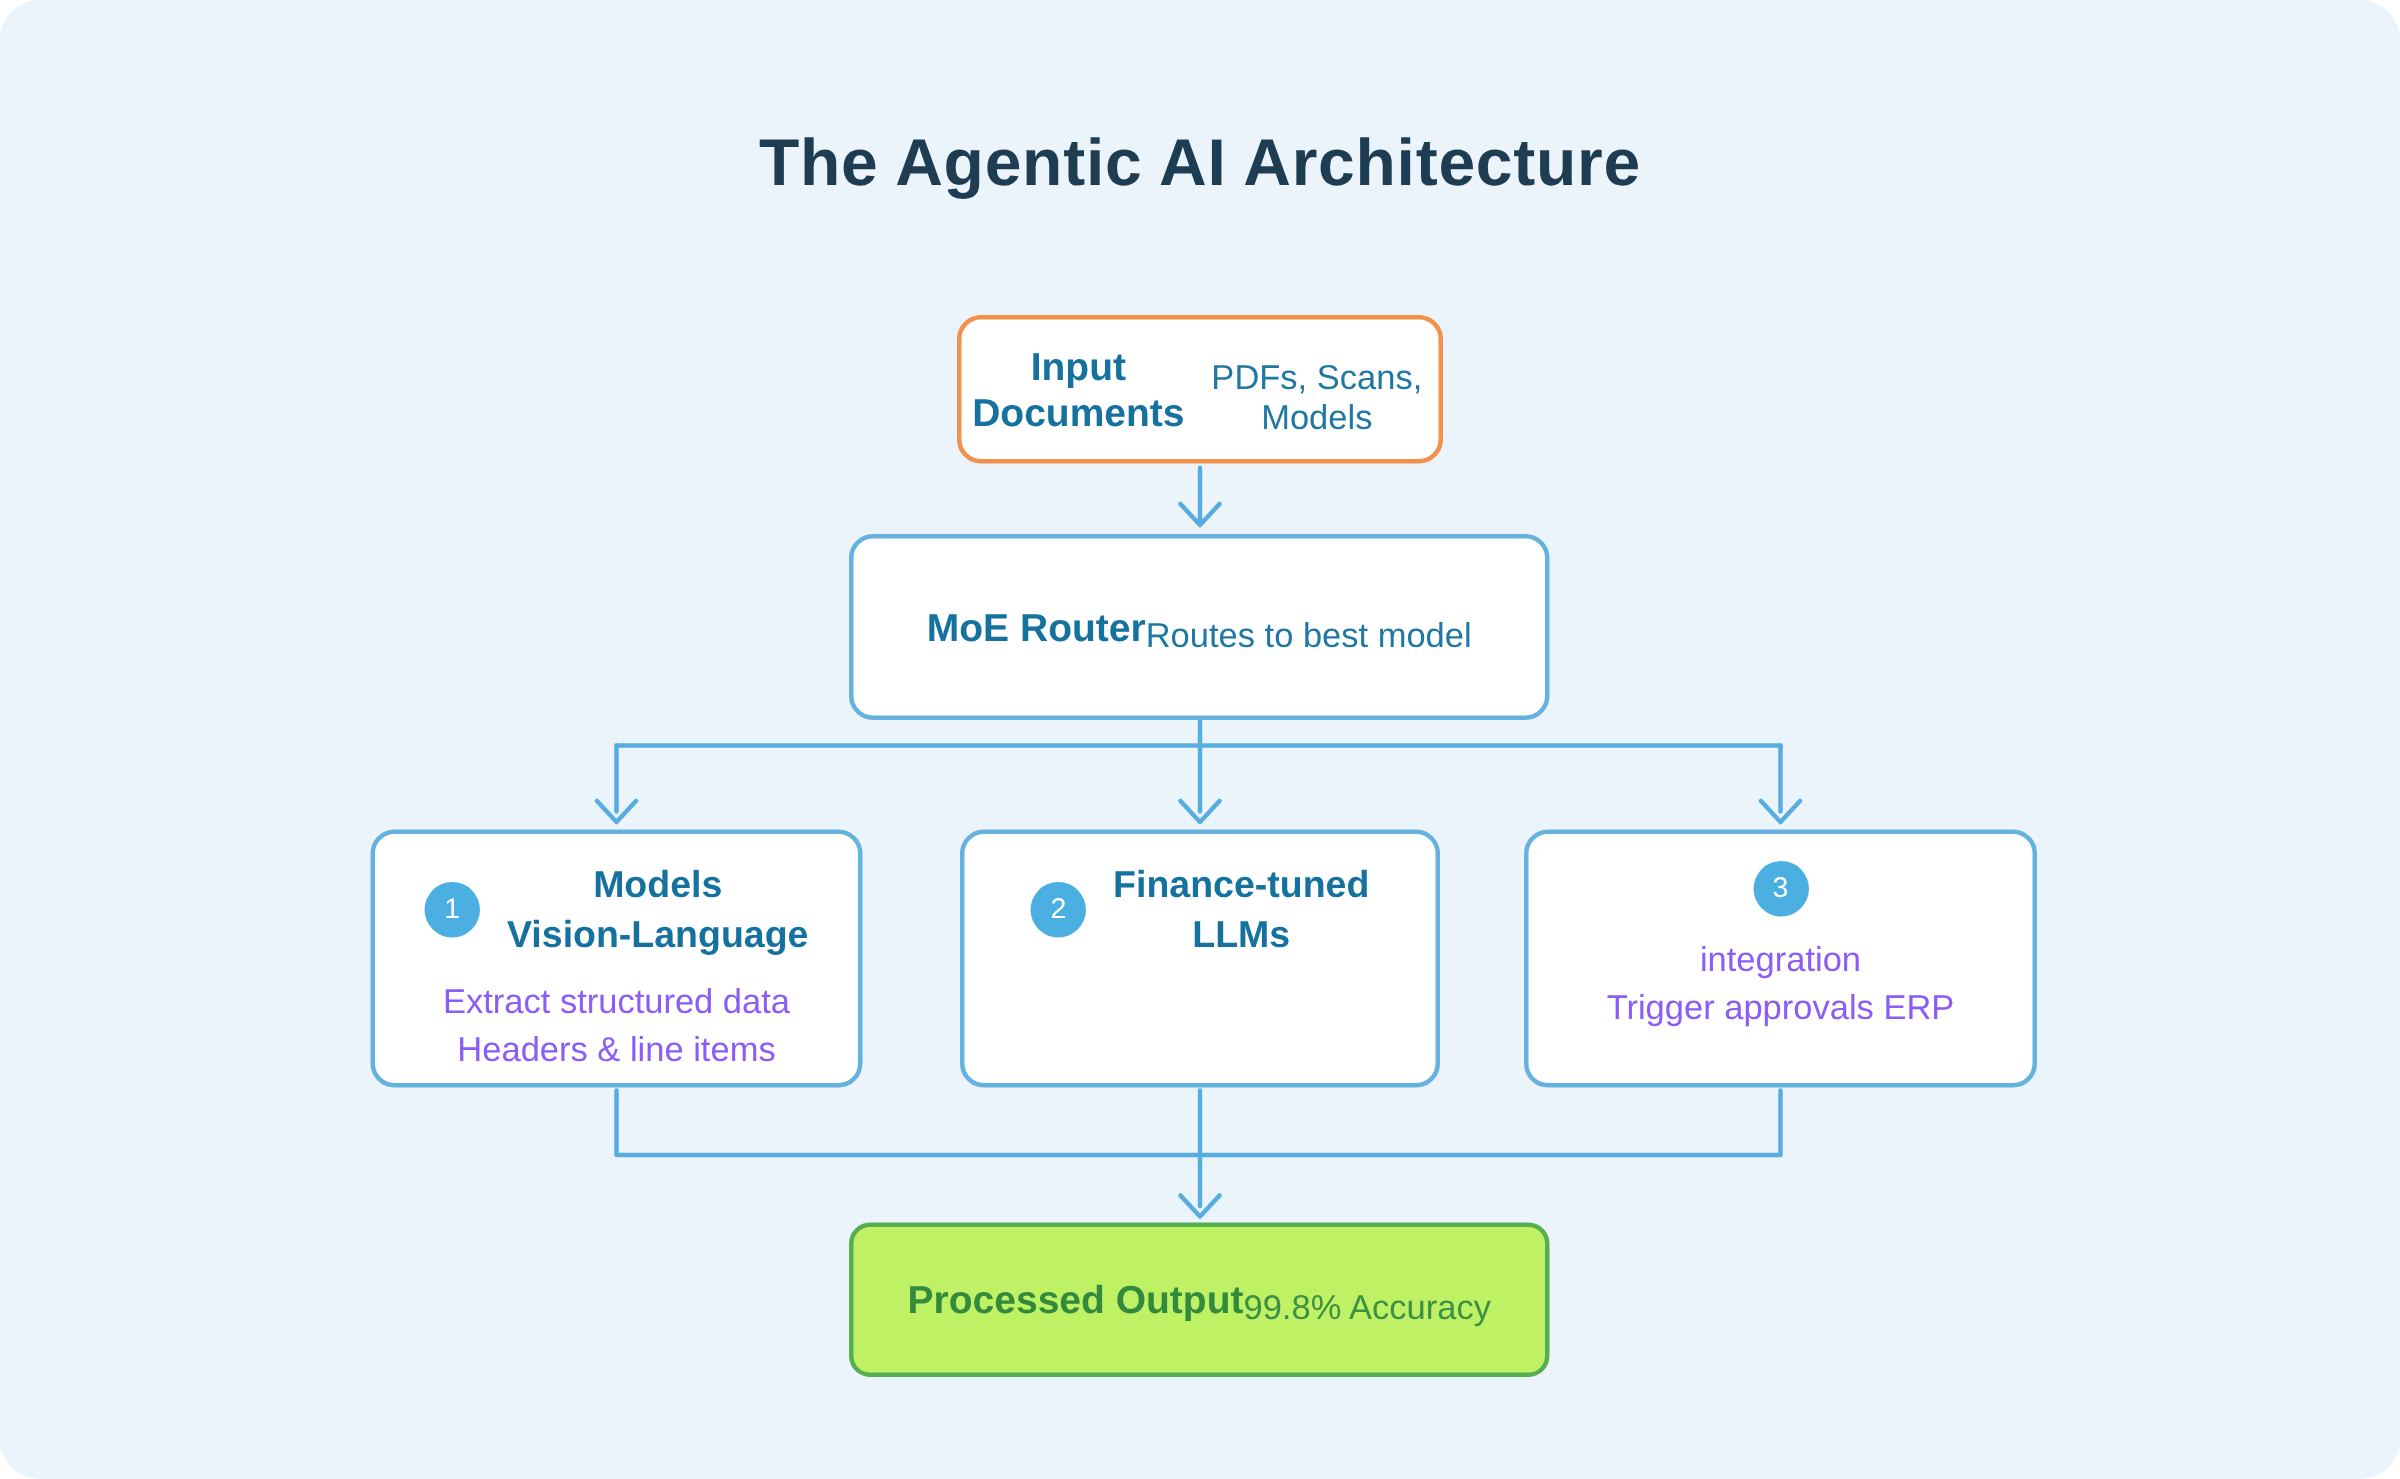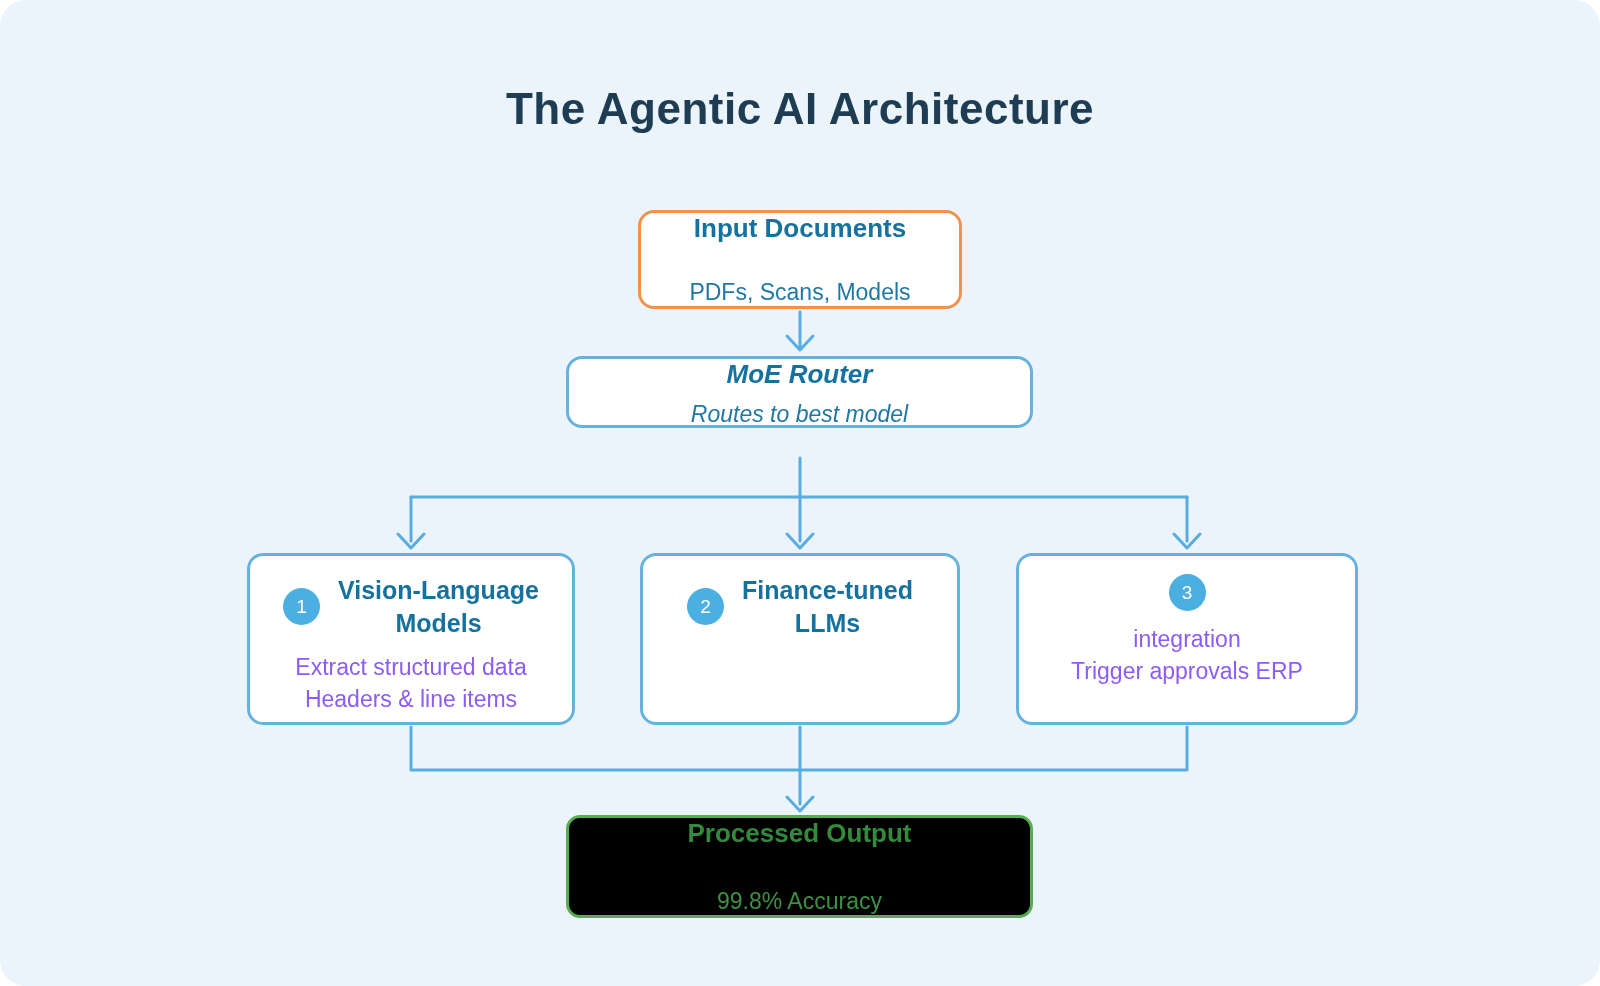--- a/index.html
+++ b/index.html
@@ -32,46 +32,45 @@
     top: 0; left: 0;
     width: 1600px;
     height: 986px;
   }
   .node {
     position: absolute;
     box-sizing: border-box;
     background: #ffffff;
     border-radius: 16px;
     display: flex;
-    flex-direction: column;
+    flex-direction: row;
     align-items: center;
-    justify-content: space-between;
+    justify-content: center;
   }
   .node-title {
     font-size: 26px;
     font-weight: bold;
     color: #15719E;
     text-align: center;
   }
   .node-sub {
     margin-top: 11px;
     font-size: 23px;
     color: #1F78A4;
     text-align: center;
   }
   .node-input {
     left: 638px; top: 210px;
     width: 324px; height: 99px;
     border: 3px solid #F2914B;
   }
   .node-router {
     left: 566px; top: 356px;
-    width: 467px; height: 72px;
+    width: 467px; height: 124px;
     border: 3px solid #66B2DE;
-    font-style: italic;
   }
   .expert {
     position: absolute;
     box-sizing: border-box;
     top: 553px;
     height: 172px;
     background: #ffffff;
     border: 3px solid #66B2DE;
     border-radius: 16px;
     display: flex;
@@ -109,21 +108,21 @@
   .expert-desc {
     margin-top: 13px;
     font-size: 23px;
     color: #8b5cf6;
     text-align: center;
     line-height: 1.38;
   }
   .node-output {
     left: 566px; top: 815px;
     width: 467px; height: 103px;
-    background: #000000;
+    background: #bef264;
     border: 3px solid #57AE50;
     border-radius: 14px;
   }
   .node-output .node-title { color: #338A3C; }
   .node-output .node-sub   { color: #3E9045; margin-top: 9px; }
 </style>
 </head>
 <body>
 
 <div class="canvas">
@@ -150,22 +149,22 @@
 
   <div class="node node-router">
     <div class="node-title">MoE Router</div>
     <div class="node-sub">Routes to best model</div>
   </div>
 
   <div class="expert expert-1">
     <div class="expert-head">
       <div class="badge">1</div>
       <div class="expert-title">
+        <div>Models</div>
         <div>Vision-Language</div>
-        <div>Models</div>
       </div>
     </div>
     <div class="expert-desc">
       <div>Extract structured data</div>
       <div>Headers &amp; line items</div>
     </div>
   </div>
 
   <div class="expert expert-2">
     <div class="expert-head">

